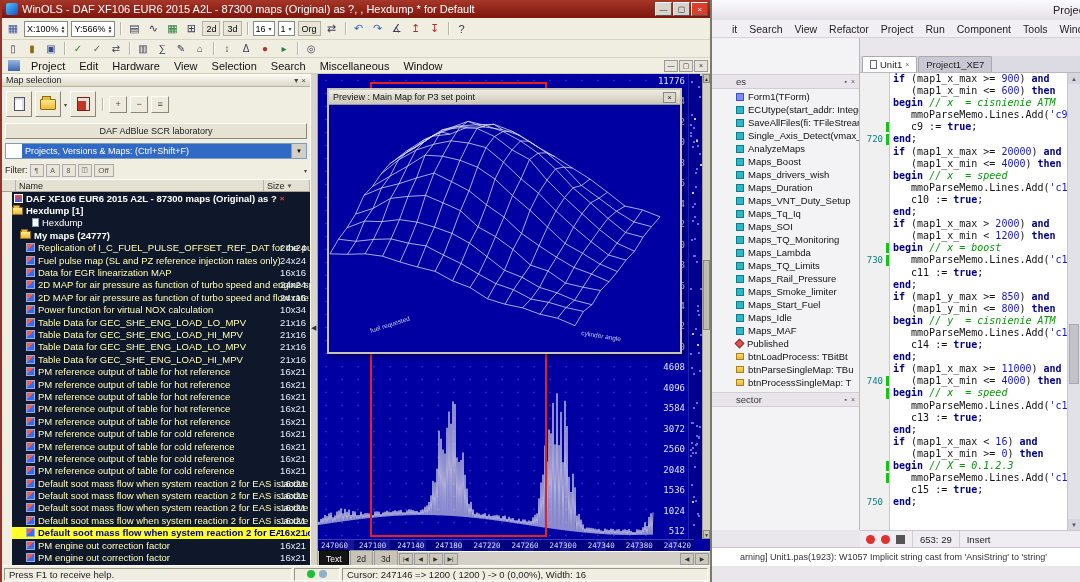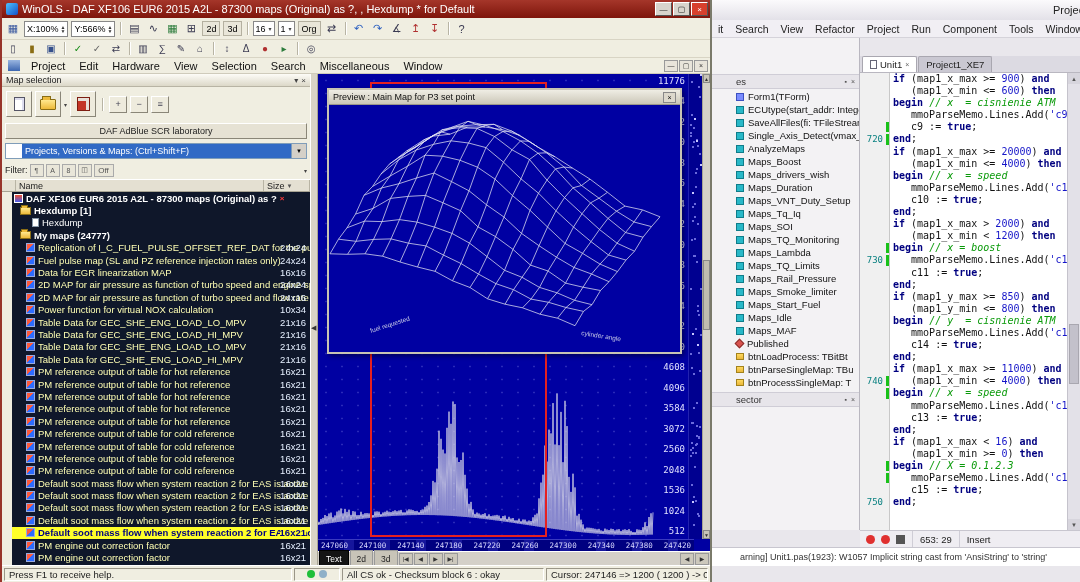--- a/index.html
+++ b/index.html
@@ -111,21 +111,21 @@
   .sseg.cs{width:202px;flex:none;}
   .sseg.cur{flex:1;}
   .sicon{width:8px;height:8px;border-radius:50%;flex:none;}
   .sicon.g{background:#1fbf3a;}
   .sicon.b{background:#8fb0c8;}
 
   
   .ide{position:absolute;left:712px;top:0;width:368px;height:582px;background:#e9e7ec;overflow:hidden;}
   .i-titlebar{position:relative;height:20px;background:linear-gradient(#fbfafc,#e3e1e8);font-size:11px;color:#222;overflow:hidden;}
   .i-title{position:absolute;left:341px;top:4px;white-space:nowrap;}
-  .i-menubar{height:18px;display:flex;align-items:center;font-size:10.5px;background:#f1eff4;border-bottom:1px solid #d5d3da;color:#222;}
+  .i-menubar{height:18px;display:flex;align-items:center;font-size:10.5px;background:#f1eff4;border-bottom:1px solid #d5d3da;padding-left:14px;color:#222;}
   .i-mitem{padding:0 6px;}
   .i-main{position:absolute;top:38px;left:0;width:100%;height:492px;display:flex;}
   .i-left{width:148px;position:relative;border-right:1px solid #b9b7c0;background:#f3f2f4;flex:none;}
   .i-left-header{position:absolute;top:36px;left:0;right:0;height:15px;display:flex;align-items:center;font-size:9.5px;padding-left:24px;background:#e7e5ea;border-top:1px solid #cfcdd6;border-bottom:1px solid #cfcdd6;color:#333;}
   .i-hic{margin-left:auto;display:flex;gap:4px;padding-right:4px;font-size:7px;color:#555;}
   .i-tree{position:absolute;top:52px;left:0;right:0;height:300px;overflow:hidden;font-size:9.5px;color:#111;}
   .titem{height:13px;display:flex;align-items:center;padding-left:24px;white-space:nowrap;overflow:hidden;}
   .ticon{width:8px;height:8px;margin-right:4px;flex:none;}
   .ticon.method{background:#28b8c8;border:1px solid #0e7d8a;}
   .ticon.folder{background:linear-gradient(#ffd95e,#eab73a);border:1px solid #a3821b;height:7px;}
@@ -306,21 +306,21 @@
             <span>Size</span>
             <span class="sorticon">▼</span>
           </span>
         </div>
         <div class="maplist" id="maplist">
             <div class="mrow root" style="padding-left: 2px;">
               <span class="mi app"></span>
               <span class="mname">DAF XF106 EUR6 2015 A2L - 87300 maps (Original) as ?</span>
               <span class="rx">×</span>
             </div>
-            <div class="mrow group" style="padding-left: 8px;">
+            <div class="mrow group" style="">
               <span class="mi folder"></span>
               <span class="mname">Hexdump [1]</span>
             </div>
             <div class="mrow sub" style="padding-left: 20px;">
               <span class="mi page"></span>
               <span class="mname">Hexdump</span>
             </div>
             <div class="mrow group" style="padding-left: 8px;">
               <span class="mi folder"></span>
               <span class="mname">My maps (24777)</span>
@@ -635,21 +635,20 @@
         </div>
       </div>
     </div>
 
     <div class="w-status">
       <span class="sseg help">Press F1 to receive help.</span>
       <span class="sseg sic">
         <span class="sicon g"></span>
         <span class="sicon b"></span>
       </span>
-      <span class="sseg cs">All CS ok - Checksum block 6 : okay</span>
       <span class="sseg cur">Cursor: 247146 =&gt;  1200 ( 1200 ) -&gt;  0 (0,00%), Width: 16</span>
     </div>
   </div>
 
   <div class="ide">
     <div class="i-titlebar">
       <span class="i-title">Projec</span>
     </div>
     <div class="i-menubar" id="imenu">
         <span class="i-mitem">it</span>

